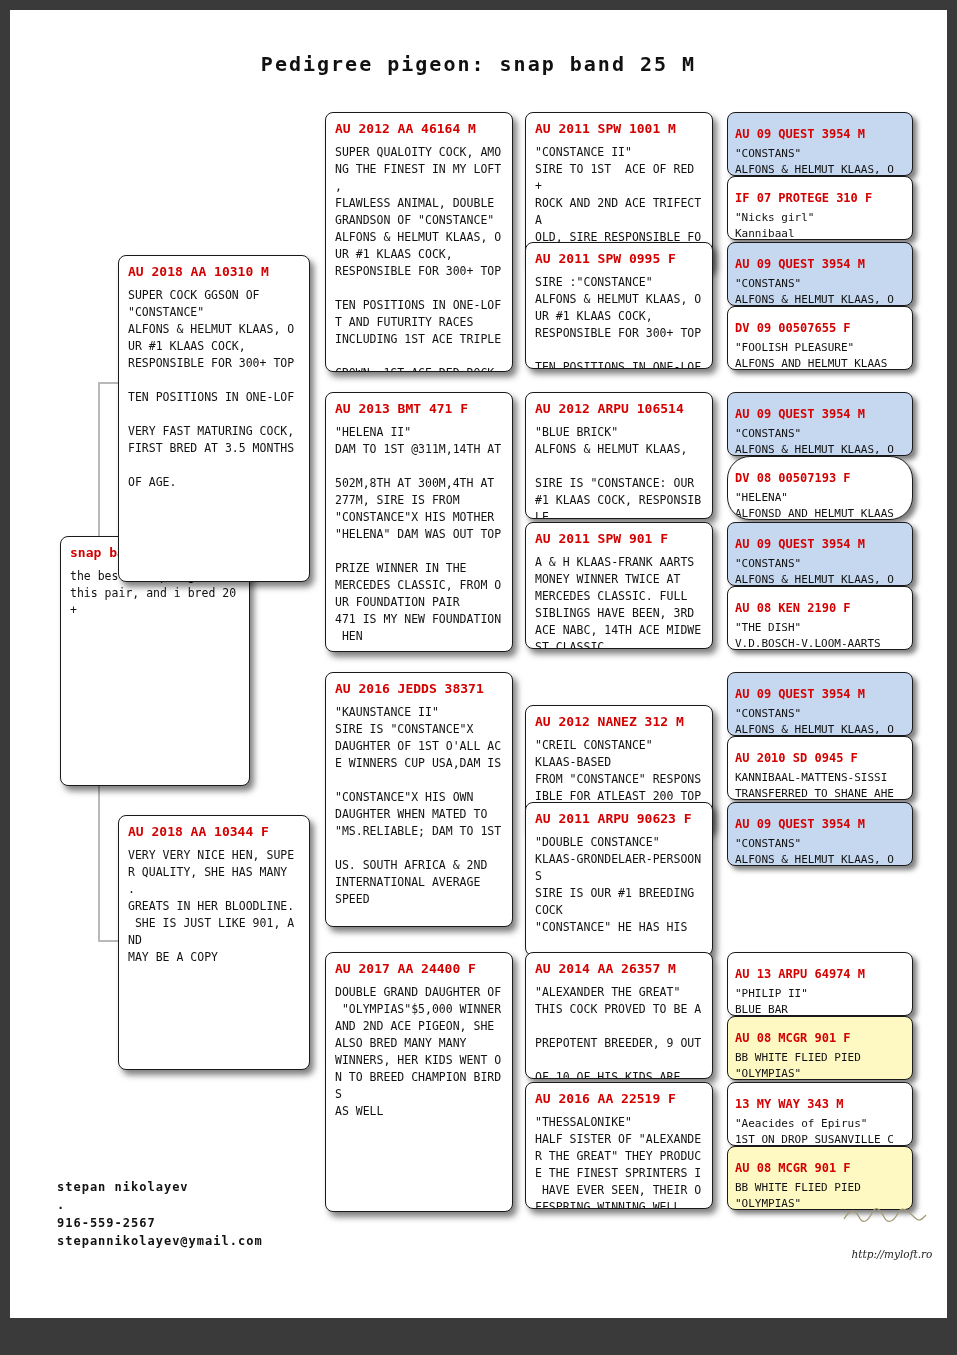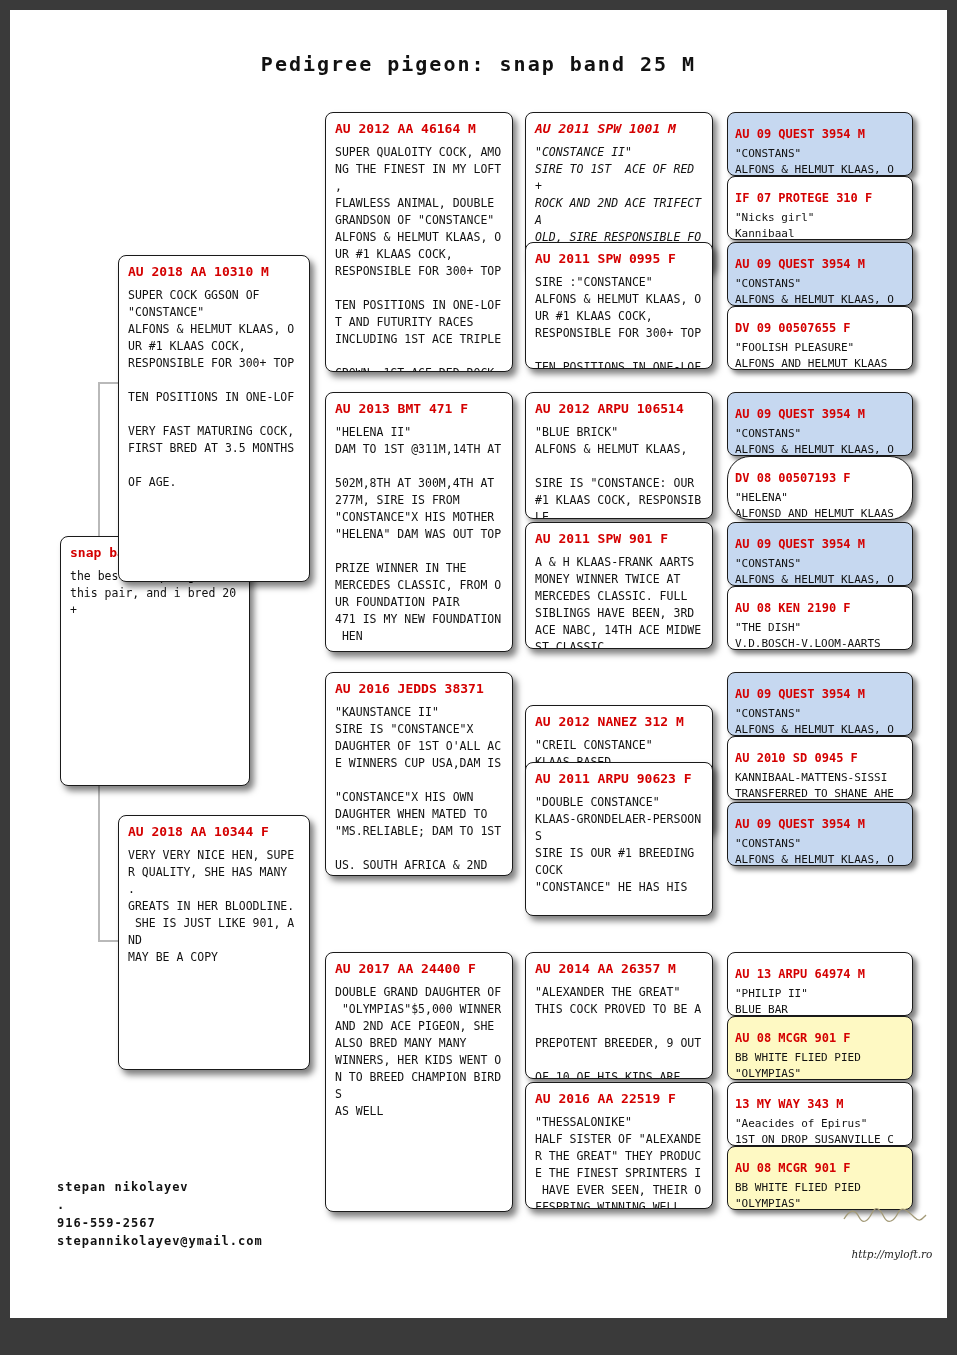--- a/index.html
+++ b/index.html
@@ -148,21 +148,21 @@
 277M, SIRE IS FROM
 "CONSTANCE"X HIS MOTHER
 "HELENA" DAM WAS OUT TOP
 
 PRIZE WINNER IN THE
 MERCEDES CLASSIC, FROM O
 UR FOUNDATION PAIR
 471 IS MY NEW FOUNDATION
  HEN</div>
   </div>
-  <div class="box" style="left:315px;top:662px;width:188px;height:204px;">
+  <div class="box" style="left:315px;top:662px;width:188px;height:255px;">
     <div class="hdr">AU 2016 JEDDS 38371</div>
     <div class="notes">"KAUNSTANCE II"
 SIRE IS "CONSTANCE"X
 DAUGHTER OF 1ST O'ALL AC
 E WINNERS CUP USA,DAM IS
 
 "CONSTANCE"X HIS OWN
 DAUGHTER WHEN MATED TO
 "MS.RELIABLE; DAM TO 1ST
 
@@ -175,21 +175,21 @@
     <div class="notes">DOUBLE GRAND DAUGHTER OF
  "OLYMPIAS"$5,000 WINNER
 AND 2ND ACE PIGEON, SHE
 ALSO BRED MANY MANY
 WINNERS, HER KIDS WENT O
 N TO BREED CHAMPION BIRD
 S
 AS WELL</div>
   </div>
 
-  <div class="box" style="left:515px;top:102px;width:188px;height:159px;font-style:italic;">
+  <div class="box" style="left:515px;top:102px;width:188px;height:159px;">
     <div class="hdr">AU 2011 SPW 1001 M</div>
     <div class="notes">"CONSTANCE II"
 SIRE TO 1ST  ACE OF RED
 +
 ROCK AND 2ND ACE TRIFECT
 A
 OLD, SIRE RESPONSIBLE FO</div>
   </div>
   <div class="box" style="left:515px;top:232px;width:188px;height:127px;">
     <div class="hdr">AU 2011 SPW 0995 F</div>
@@ -220,21 +220,21 @@
   </div>
   <div class="box" style="left:515px;top:662px;width:188px;height:127px;margin-top:33px;">
     <div class="hdr">AU 2012 NANEZ 312 M</div>
     <div class="notes">"CREIL CONSTANCE"
 KLAAS-BASED
 FROM "CONSTANCE" RESPONS
 IBLE FOR ATLEAST 200 TOP
 TEN
 POSITIONS IN ONE-LOFT</div>
   </div>
-  <div class="box" style="left:515px;top:752px;width:188px;height:154px;">
+  <div class="box" style="left:515px;top:792px;width:188px;height:154px;">
     <div class="hdr">AU 2011 ARPU 90623 F</div>
     <div class="notes">"DOUBLE CONSTANCE"
 KLAAS-GRONDELAER-PERSOON
 S
 SIRE IS OUR #1 BREEDING
 COCK
 "CONSTANCE" HE HAS HIS</div>
   </div>
   <div class="box" style="left:515px;top:942px;width:188px;height:127px;">
     <div class="hdr">AU 2014 AA 26357 M</div>

